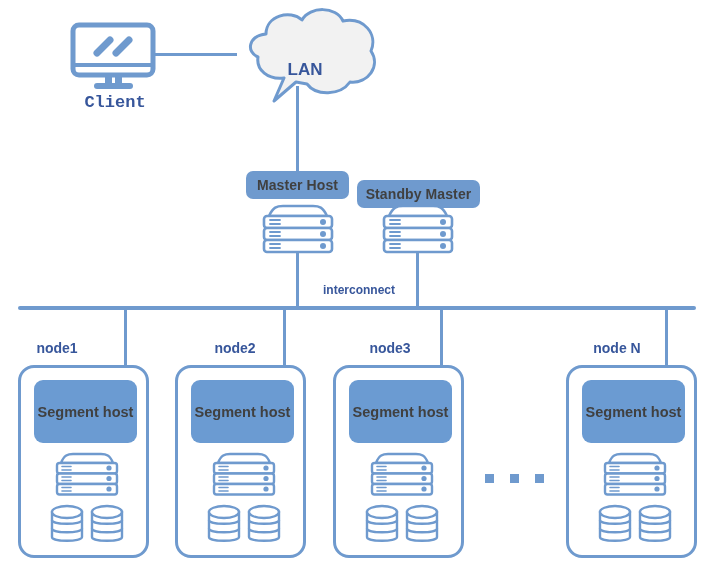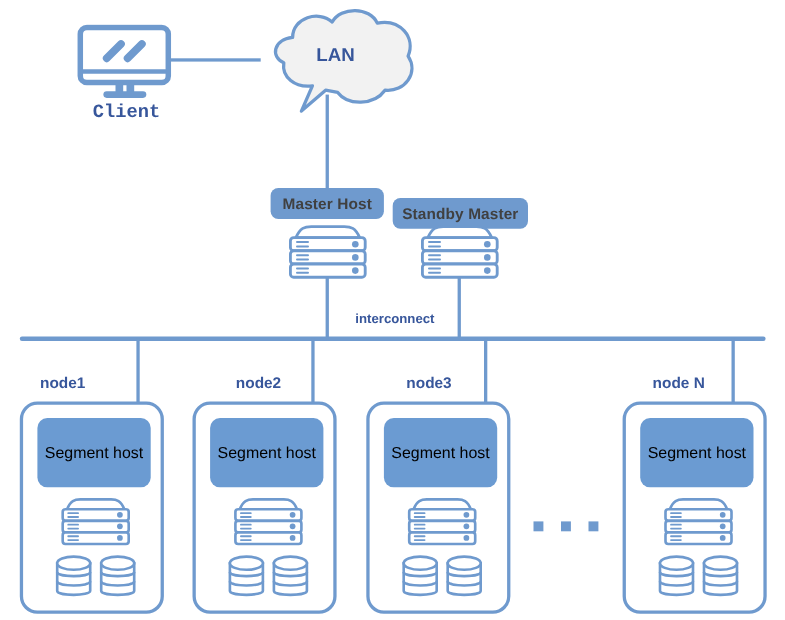--- a/index.html
+++ b/index.html
@@ -36,21 +36,21 @@
 
   
   .label {
     color: #37569b;
     font-weight: bold;
     font-family: "Liberation Sans", sans-serif;
     white-space: nowrap;
     text-align: center;
   }
   .label-client   { font-size: 17px; font-family: Liberation Mono, monospace; }
-  .label-lan      { font-size: 17px; }
+  .label-lan      { font-size: 17px; margin-top: 20px; }
   .label-node     { font-size: 14px; }
   .label-intercon { font-size: 12px; }
 
   
   .badge {
     background: #6f9ace;
     color: #404040;
     font-weight: bold;
     font-size: 14px;
     border-radius: 7px;
@@ -65,22 +65,22 @@
   
   .node-box {
     border: 3px solid #6f9ace;
     border-radius: 16px;
     background: #ffffff;
     box-sizing: border-box;
   }
   .segment-host {
     background: #6b9bd2;
     border-radius: 9px;
-    color: #000000;
-    font-weight: normal;
+    color: #404040;
+    font-weight: bold;
     font-size: 14.5px;
     display: flex;
     align-items: center;
     justify-content: center;
     white-space: nowrap;
     font-family: "Liberation Sans", sans-serif;
   }
 
   
   .dot {

